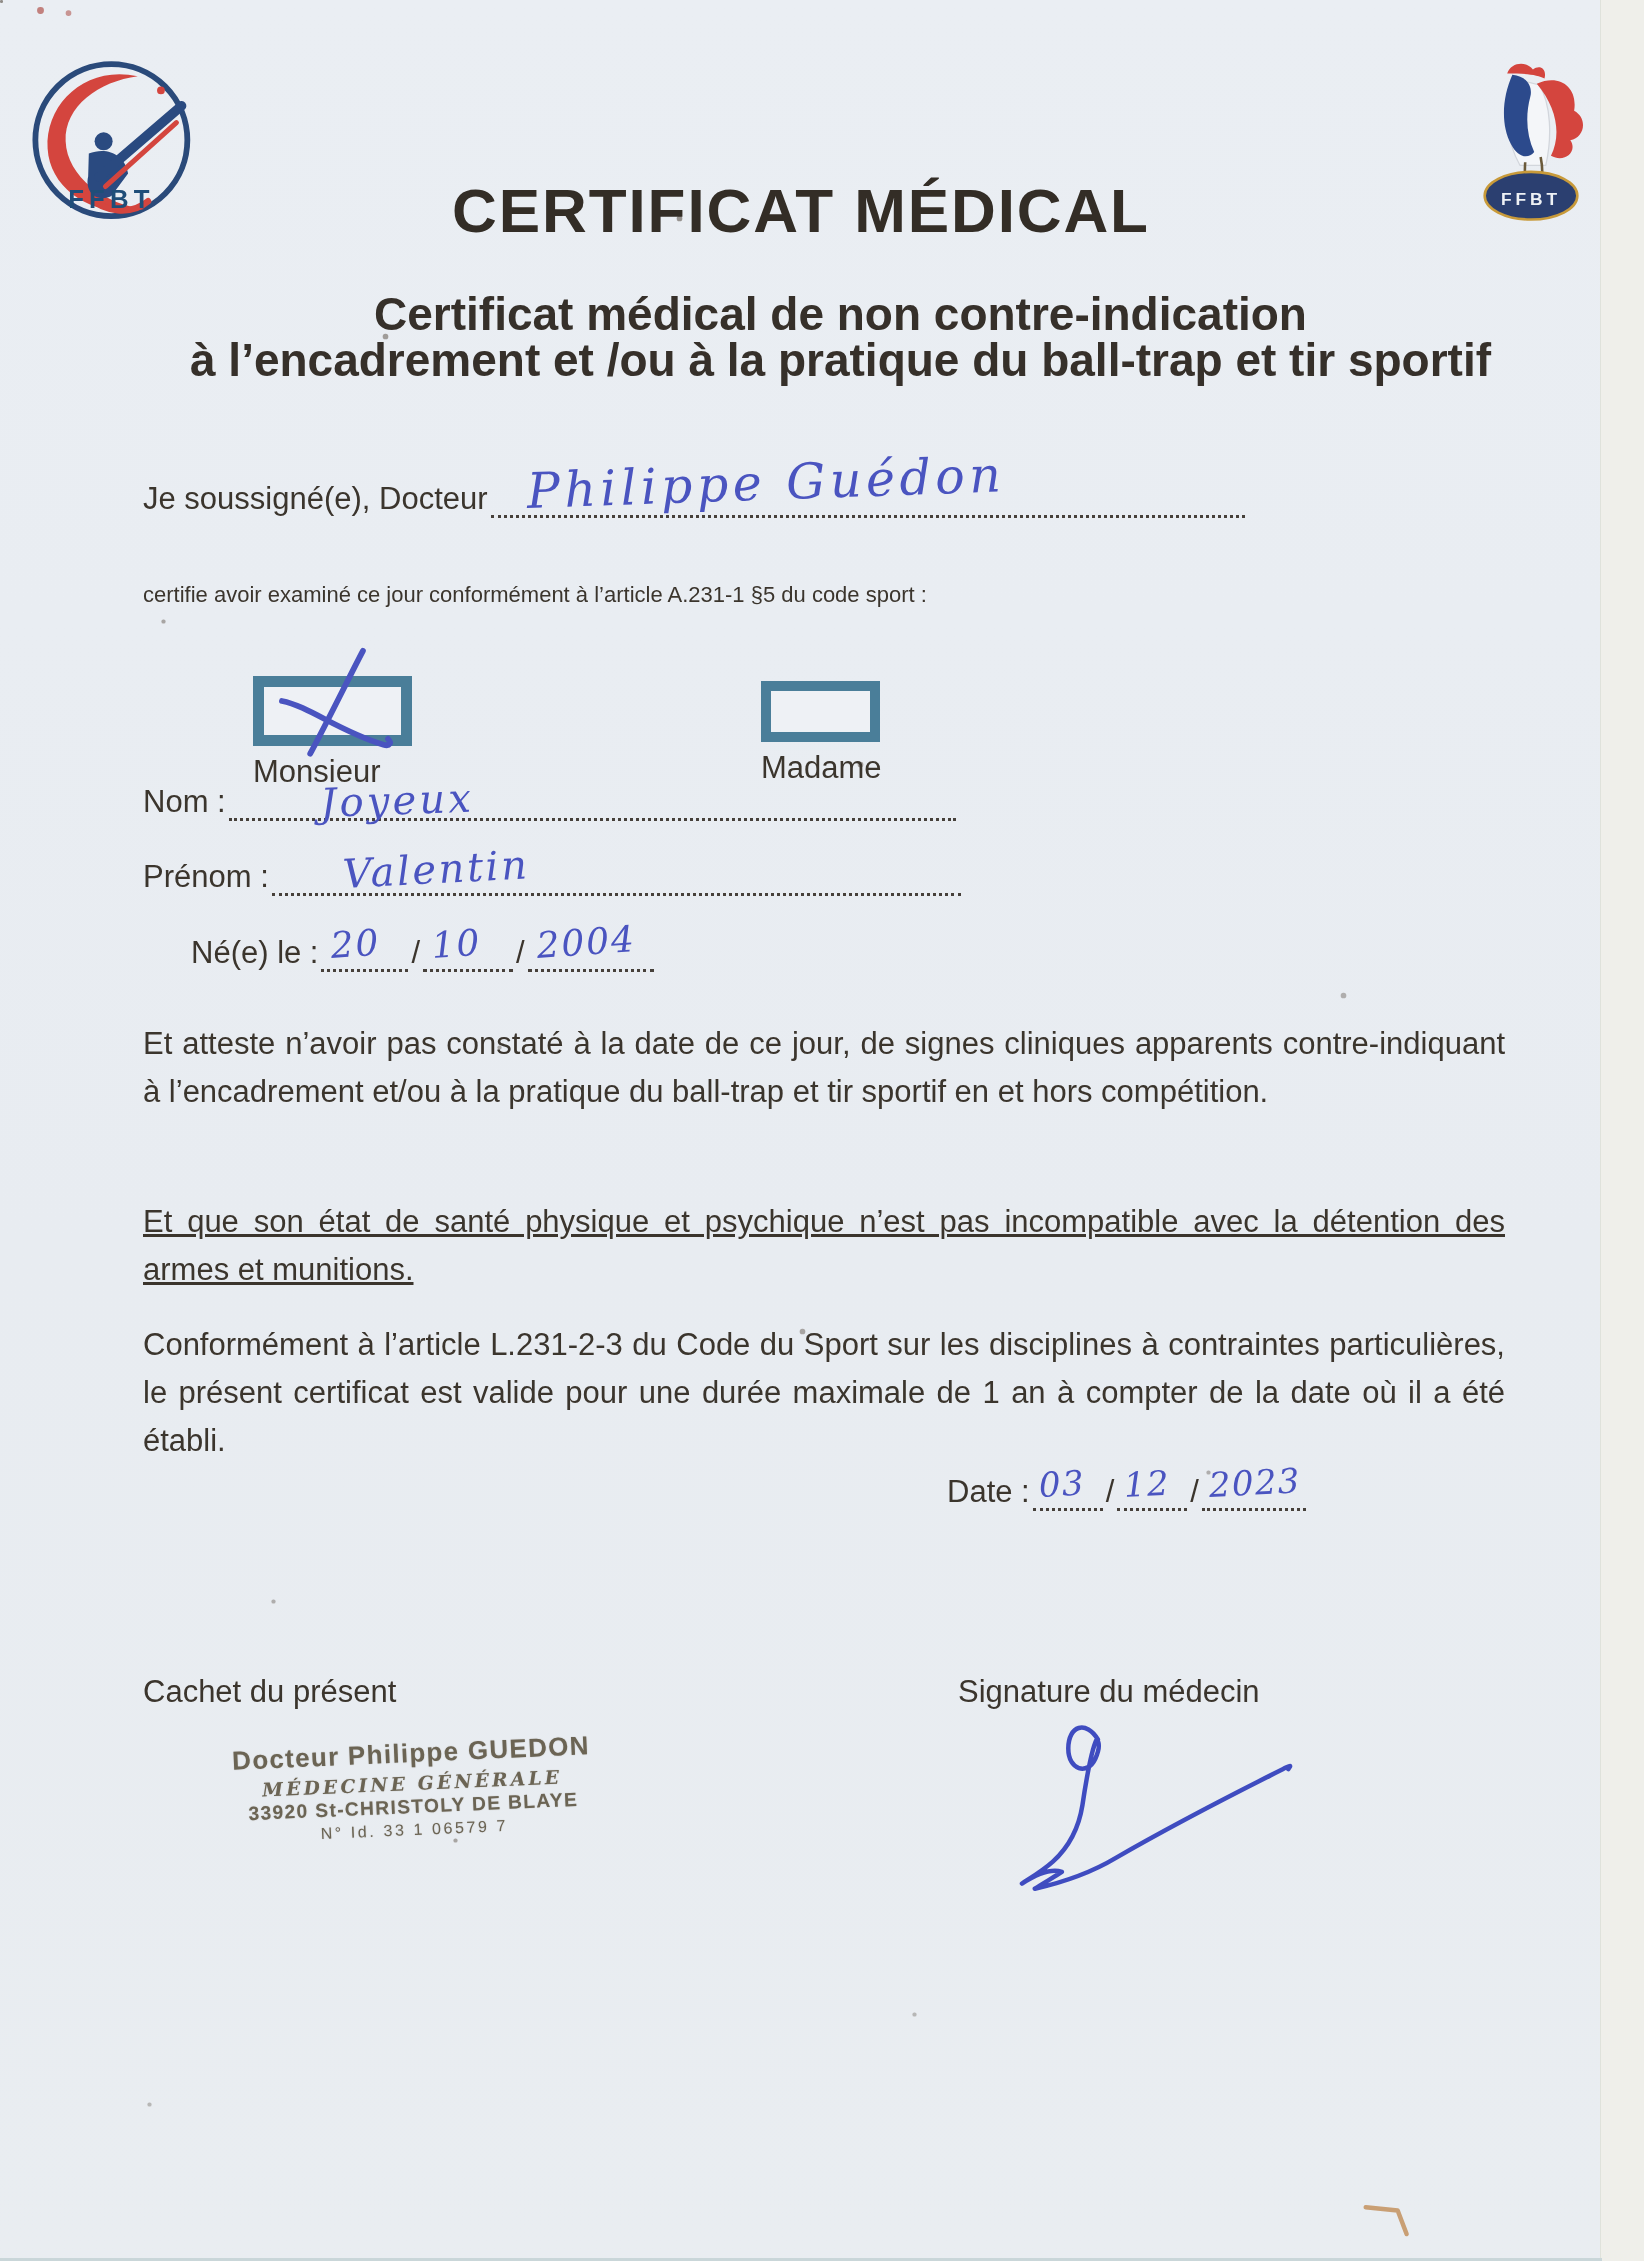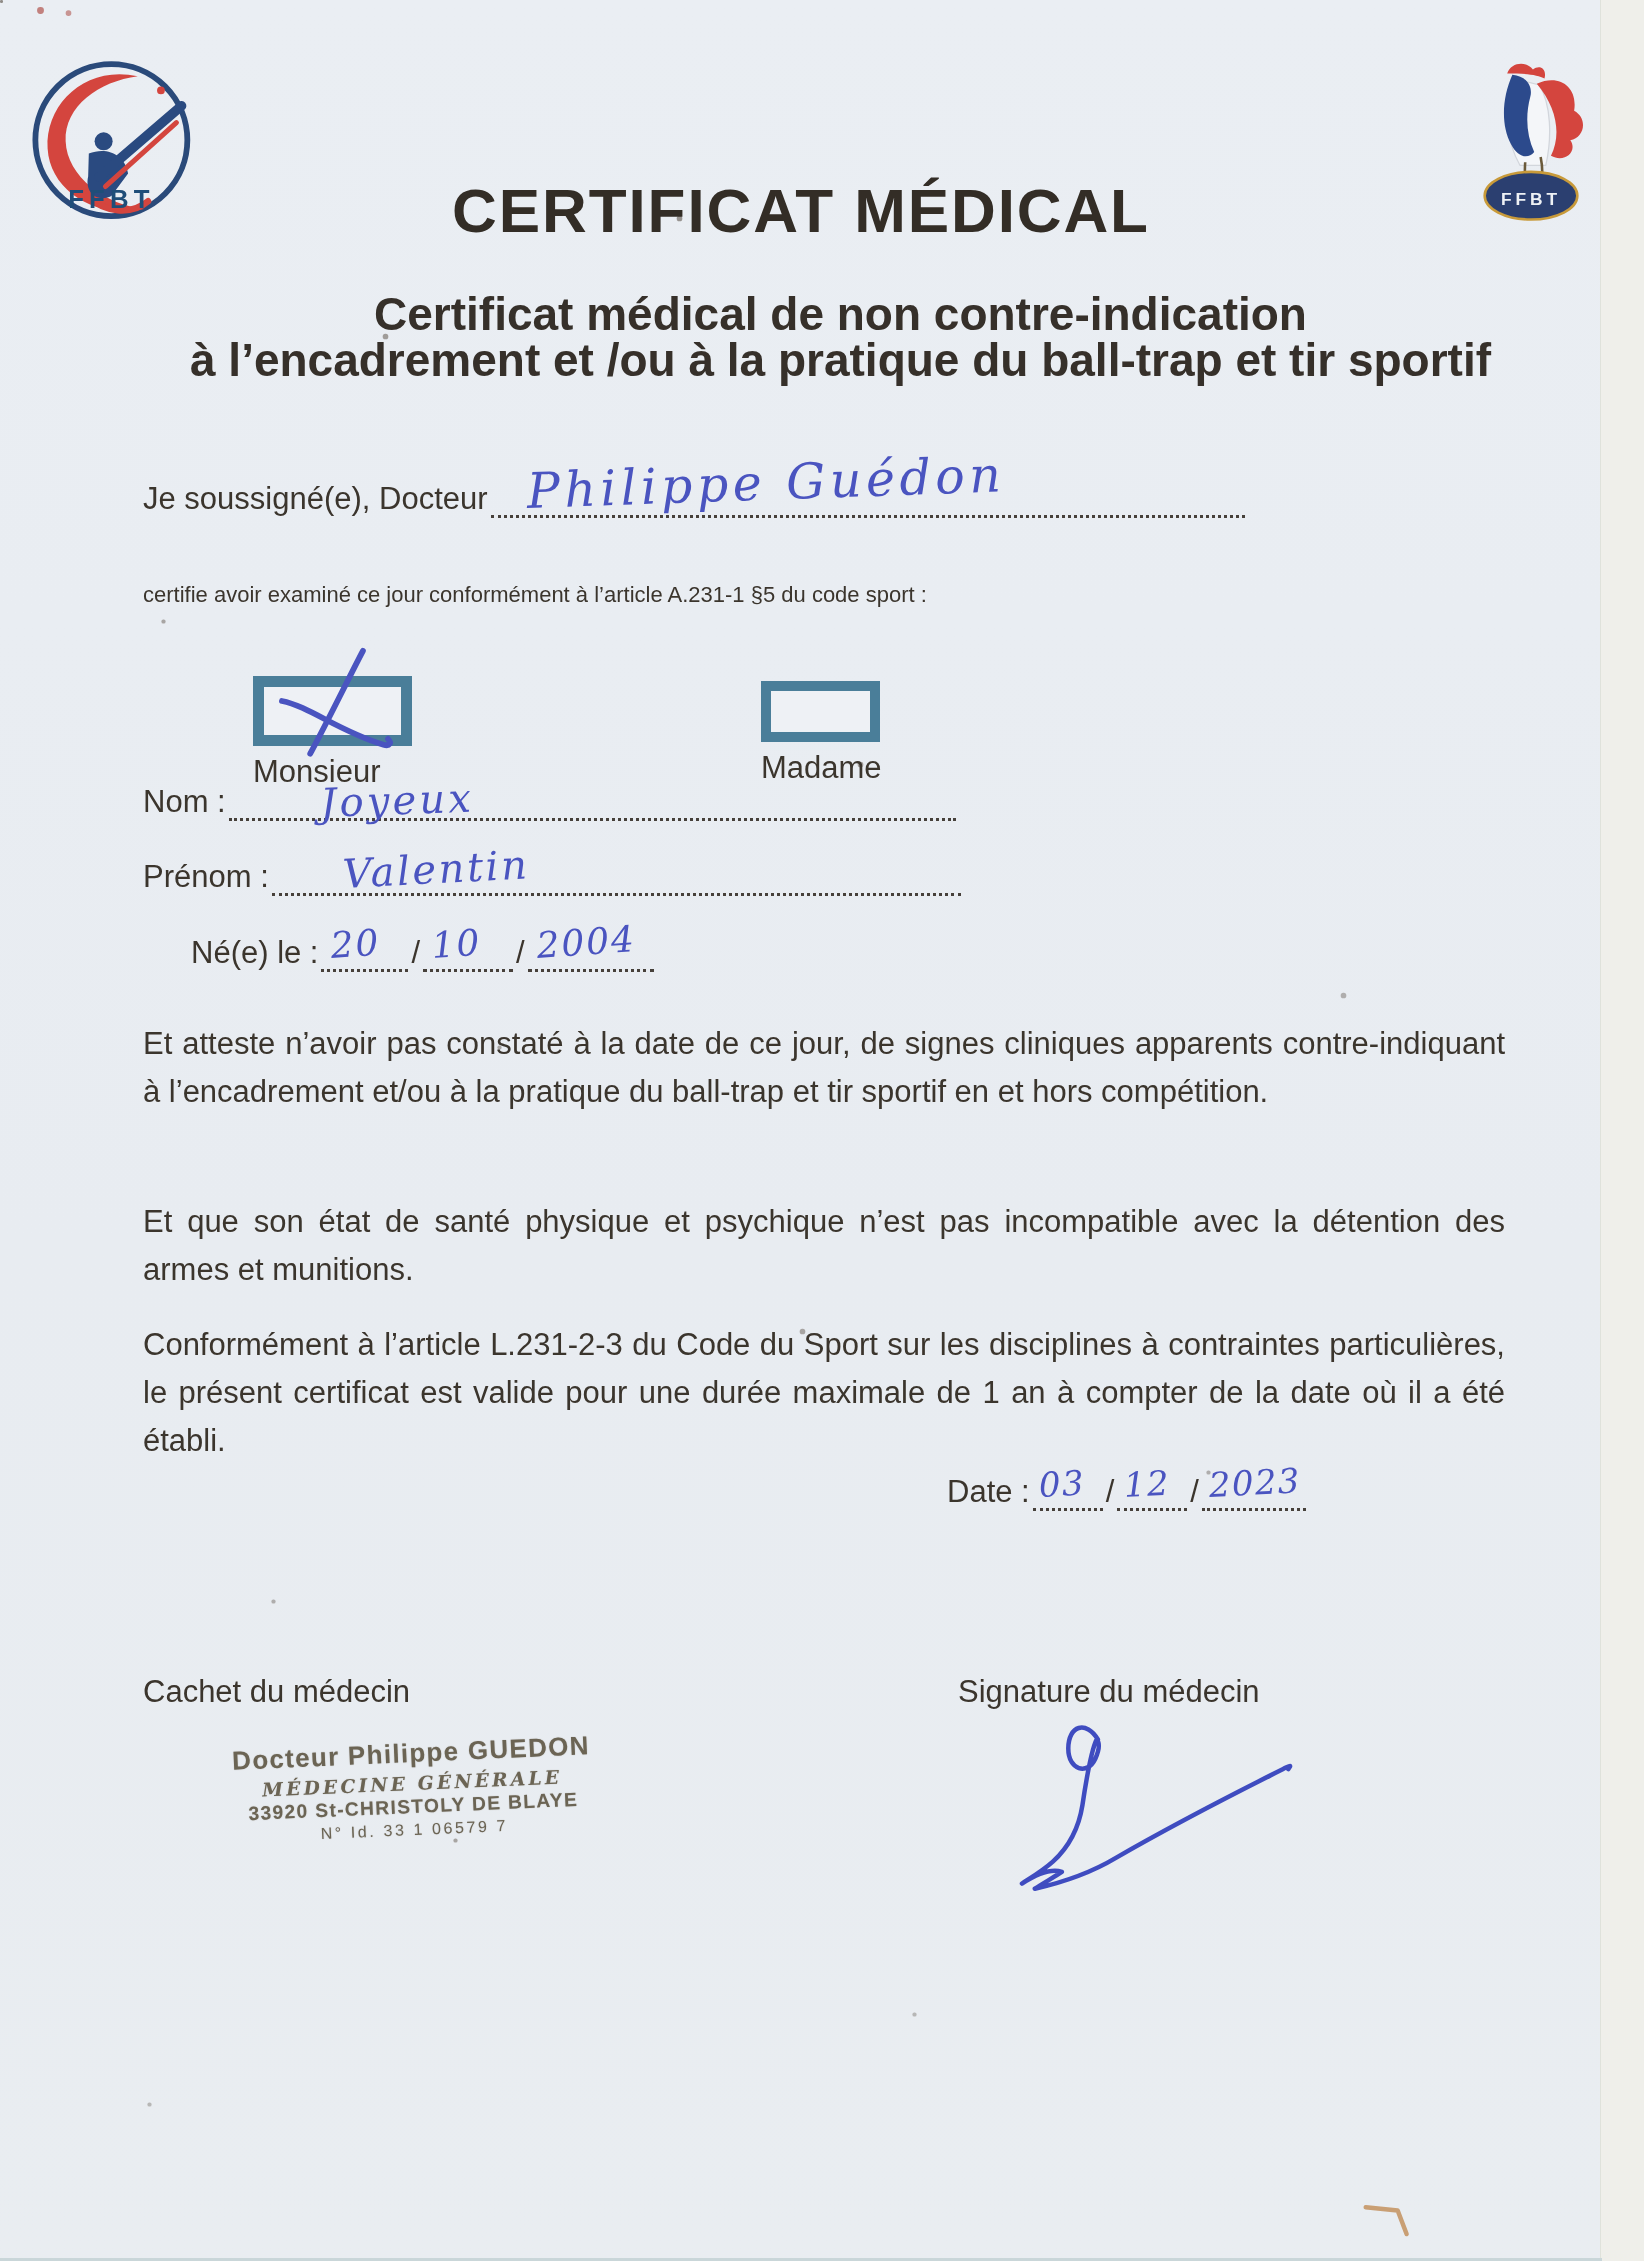--- a/index.html
+++ b/index.html
@@ -164,39 +164,39 @@
     <span class="seg" style="width:90px;">
       <span class="hw hw-num">10</span>
     </span>
     <span class="slash">/</span>
     <span class="seg" style="width:126px;">
       <span class="hw hw-num">2004</span>
     </span>
   </div>
 
   <div class="para" style="top:1020px;">Et atteste n’avoir pas constaté à la date de ce jour, de signes cliniques apparents contre-indiquant à l’encadrement et/ou à la pratique du ball-trap et tir sportif en et hors compétition.</div>
-  <div class="para" style="top:1198px;">Et que son état de santé physique et psychique n’est pas incompatible avec la détention des armes et munitions.</div>
+  <div class="para" style="top:1198px;text-decoration:underline;">Et que son état de santé physique et psychique n’est pas incompatible avec la détention des armes et munitions.</div>
   <div class="para" style="top:1321px;">Conformément à l’article L.231-2-3 du Code du Sport sur les disciplines à contraintes particulières, le présent certificat est valide pour une durée maximale de 1 an à compter de la date où il a été établi.</div>
 
   <div class="row" style="left:947px; top:1471px;">
     <span class="lbl">Date :</span>
     <span class="seg" style="width:70px;">
       <span class="hw hw-datenum">03</span>
     </span>
     <span class="slash">/</span>
     <span class="seg" style="width:70px;">
       <span class="hw hw-datenum">12</span>
     </span>
     <span class="slash">/</span>
     <span class="seg" style="width:104px;">
       <span class="hw hw-datenum">2023</span>
     </span>
   </div>
 
-  <div class="footer-label" style="left:143px; top:1674px;">Cachet du médecin</div>
+  <div class="footer-label" style="left:143px; top:1674px;">Cachet du présent</div>
   <div class="footer-label" style="left:958px; top:1674px;">Signature du médecin</div>
 
   <div class="stamp">
     <div class="s1">Docteur Philippe GUEDON</div>
     <div class="s2">MÉDECINE GÉNÉRALE</div>
     <div class="s3">33920 St-CHRISTOLY DE BLAYE</div>
     <div class="s4">N° Id. 33 1 06579 7</div>
   </div>
 
   <svg class="sig-area" width="335" height="193" viewBox="0 0 520 300">

